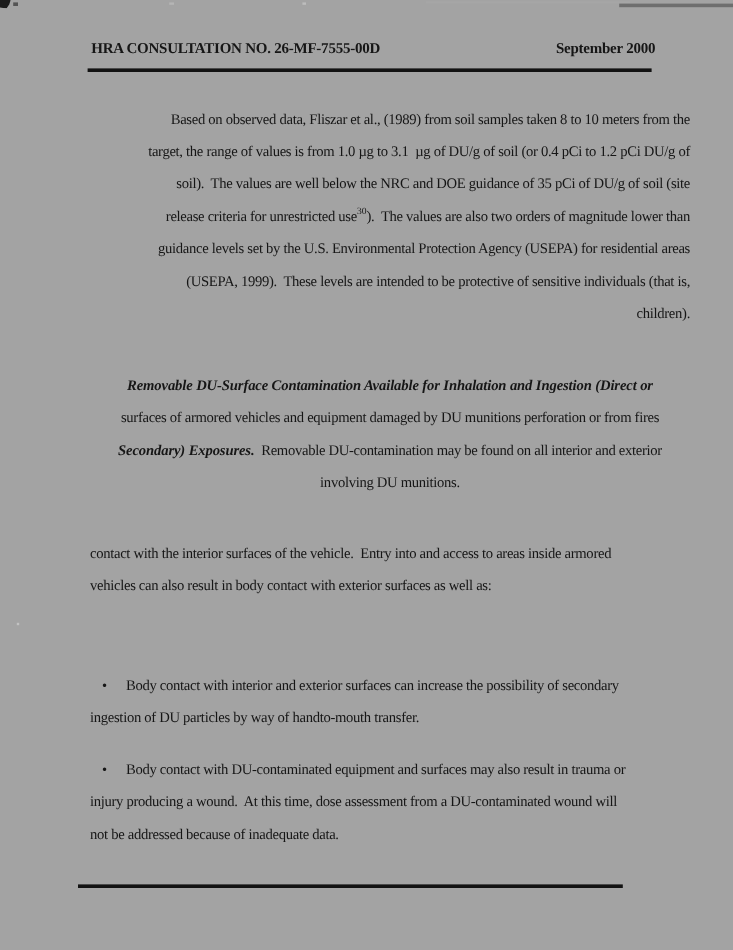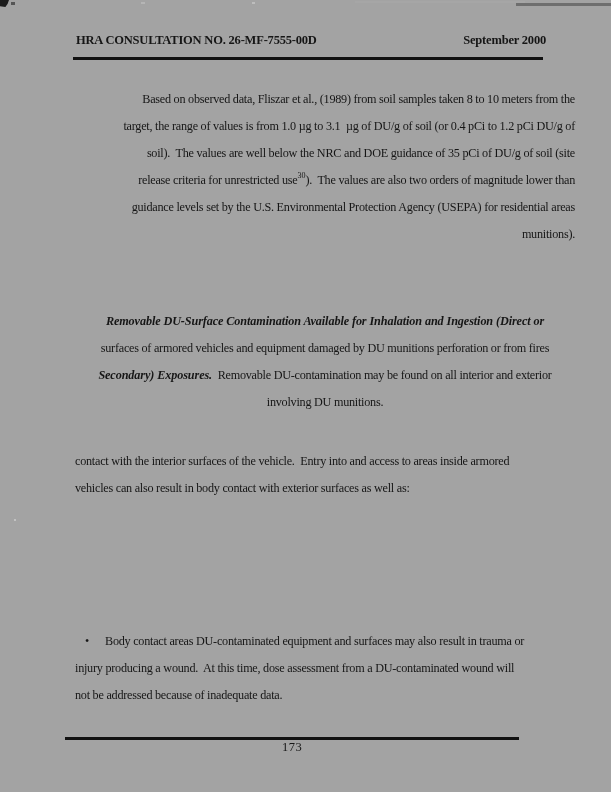--- a/index.html
+++ b/index.html
@@ -72,38 +72,42 @@
     <span>September 2000</span>
   </div>
   <div class="rule header-rule"></div>
 
   <div class="para p1">
     <div class="line">Based on observed data, Fliszar et al., (1989) from soil samples taken 8 to 10 meters from the</div>
     <div class="line">target, the range of values is from 1.0 µg to 3.1  µg of DU/g of soil (or 0.4 pCi to 1.2 pCi DU/g of</div>
     <div class="line">soil).  The values are well below the NRC and DOE guidance of 35 pCi of DU/g of soil (site</div>
     <div class="line"><span>release criteria for unrestricted use</span><sup class="fn">30</sup><span>).  The values are also two orders of magnitude lower than</span></div>
     <div class="line">guidance levels set by the U.S. Environmental Protection Agency (USEPA) for residential areas</div>
-    <div class="line">munitions).</div>
+    <div class="line">(USEPA, 1999).  These levels are intended to be protective of sensitive individuals (that is,</div>
+    <div class="line">children).</div>
   </div>
 
   <div class="para p2">
     <div class="line bi">Removable DU-Surface Contamination Available for Inhalation and Ingestion (Direct or</div>
     <div class="line">surfaces of armored vehicles and equipment damaged by DU munitions perforation or from fires</div>
     <div class="line"><span class="bi">Secondary) Exposures.</span><span>  Removable DU-contamination may be found on all interior and exterior</span></div>
     <div class="line">involving DU munitions.</div>
   </div>
 
   <div class="para p3">
     <div class="line">contact with the interior surfaces of the vehicle.  Entry into and access to areas inside armored</div>
     <div class="line">vehicles can also result in body contact with exterior surfaces as well as:</div>
   </div>
 
+  <div class="para b1">
+    <div class="line bullet-first"><span class="bullet-marker">•</span><span>Body contact with interior and exterior surfaces can increase the possibility of secondary</span></div>
+    <div class="line">ingestion of DU particles by way of handto-mouth transfer.</div>
+  </div>
 
   <div class="para b2">
-    <div class="line bullet-first"><span class="bullet-marker">•</span><span>Body contact areas DU-contaminated equipment and surfaces may also result in trauma or</span></div>
+    <div class="line bullet-first"><span class="bullet-marker">•</span><span>Body contact with DU-contaminated equipment and surfaces may also result in trauma or</span></div>
     <div class="line">injury producing a wound.  At this time, dose assessment from a DU-contaminated wound will</div>
     <div class="line">not be addressed because of inadequate data.</div>
   </div>
 
   <div class="rule footer-rule"></div>
-  <div class="pagenum-row">173</div>
 
 </div>
 
 </body></html>

